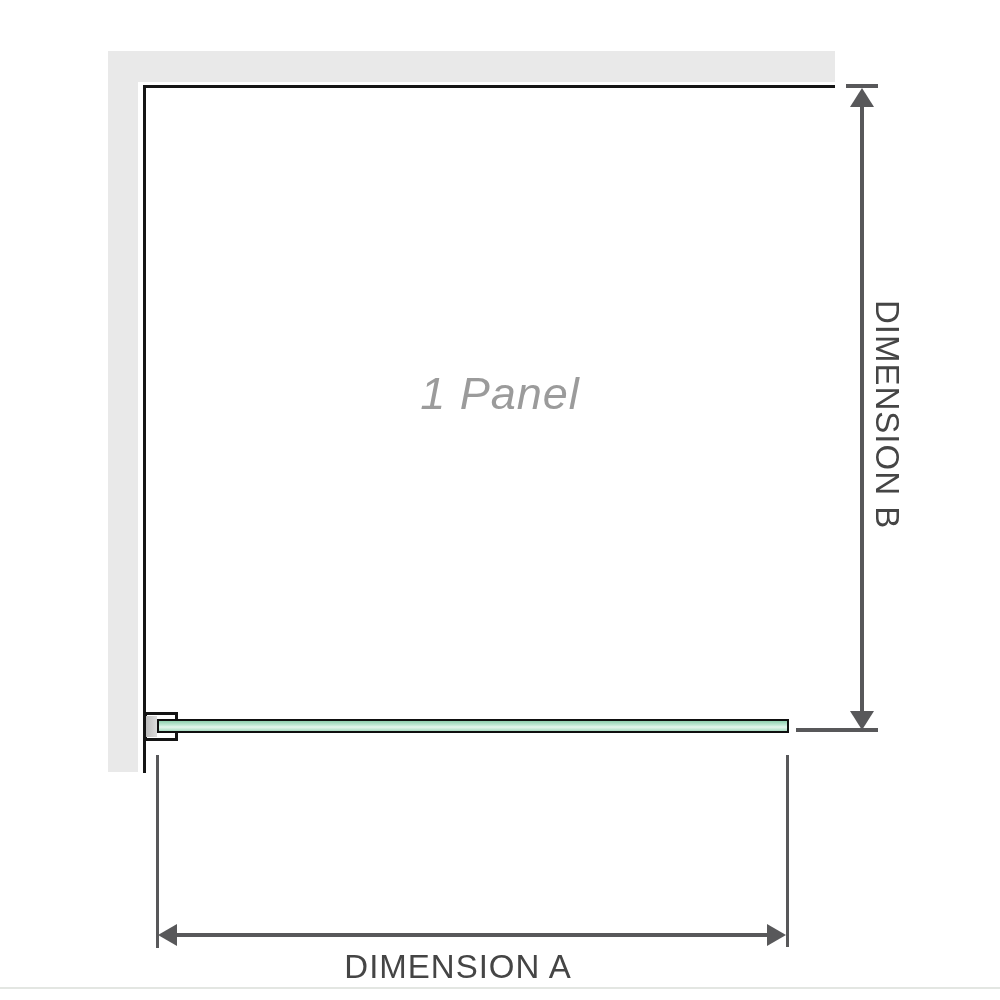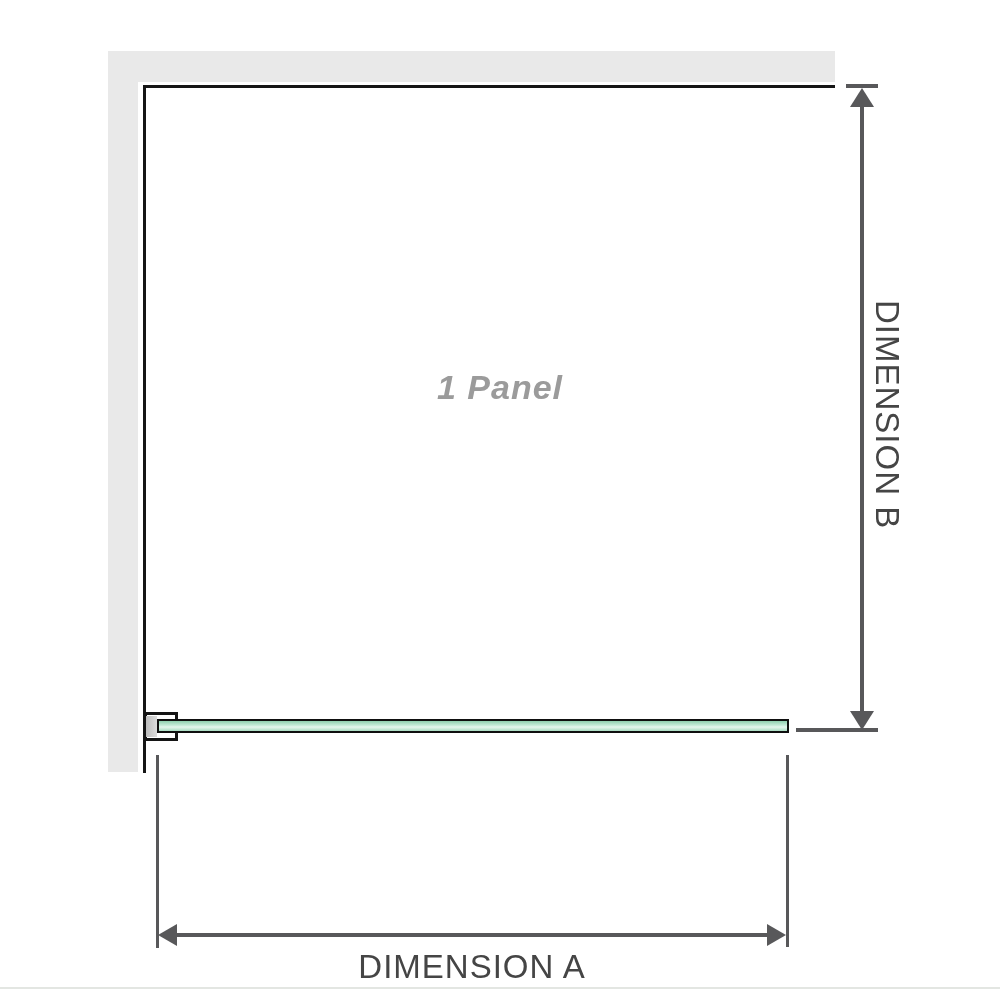--- a/index.html
+++ b/index.html
@@ -22,23 +22,23 @@
   .wall-left   { left: 108px; top: 51px;  width: 30px;  height: 721px; background: #e9e9e9; }
 
   
   .outline-top  { left: 143px; top: 85px; width: 692px; height: 3px; background: #161616; }
   .outline-left { left: 143px; top: 85px; width: 3px;  height: 688px; background: #161616; }
 
   
   .panel-label {
     left: 300px; top: 368px; width: 400px;
     text-align: center;
-    font-size: 34px;
+    font-size: 45px;
     font-style: italic;
-    font-weight: 700;
+    font-weight: 400;
     color: #9b9b9b;
     letter-spacing: 1px;
   }
 
   
   .bracket {
     left: 144px; top: 712px;
     width: 28px; height: 23px;
     border: 3px solid #141414;
     background: #ffffff;
@@ -103,21 +103,21 @@
     border-right: 19px solid #58585a;
   }
   .arrow-right {
     left: 767px; top: 924px;
     width: 0; height: 0;
     border-top: 11px solid transparent;
     border-bottom: 11px solid transparent;
     border-left: 19px solid #58585a;
   }
   .dima-label {
-    left: 272px; top: 948px;
+    left: 258px; top: 948px;
     width: 400px;
     text-align: center;
     font-size: 33px;
     font-weight: 300;
     letter-spacing: 1px;
     color: #454545;
     white-space: nowrap;
   }
 
   

